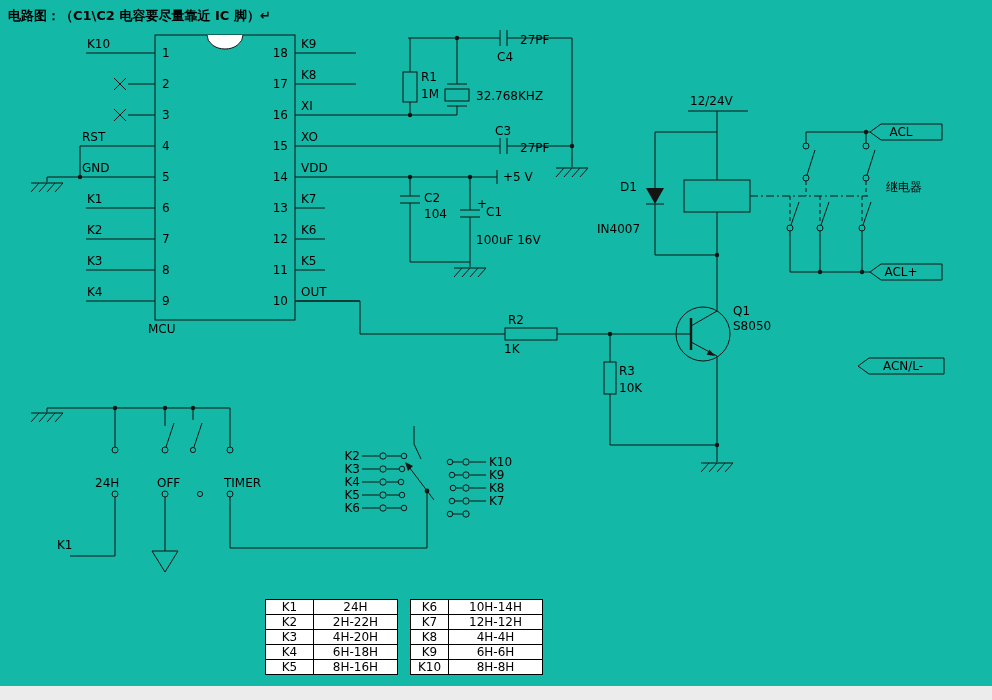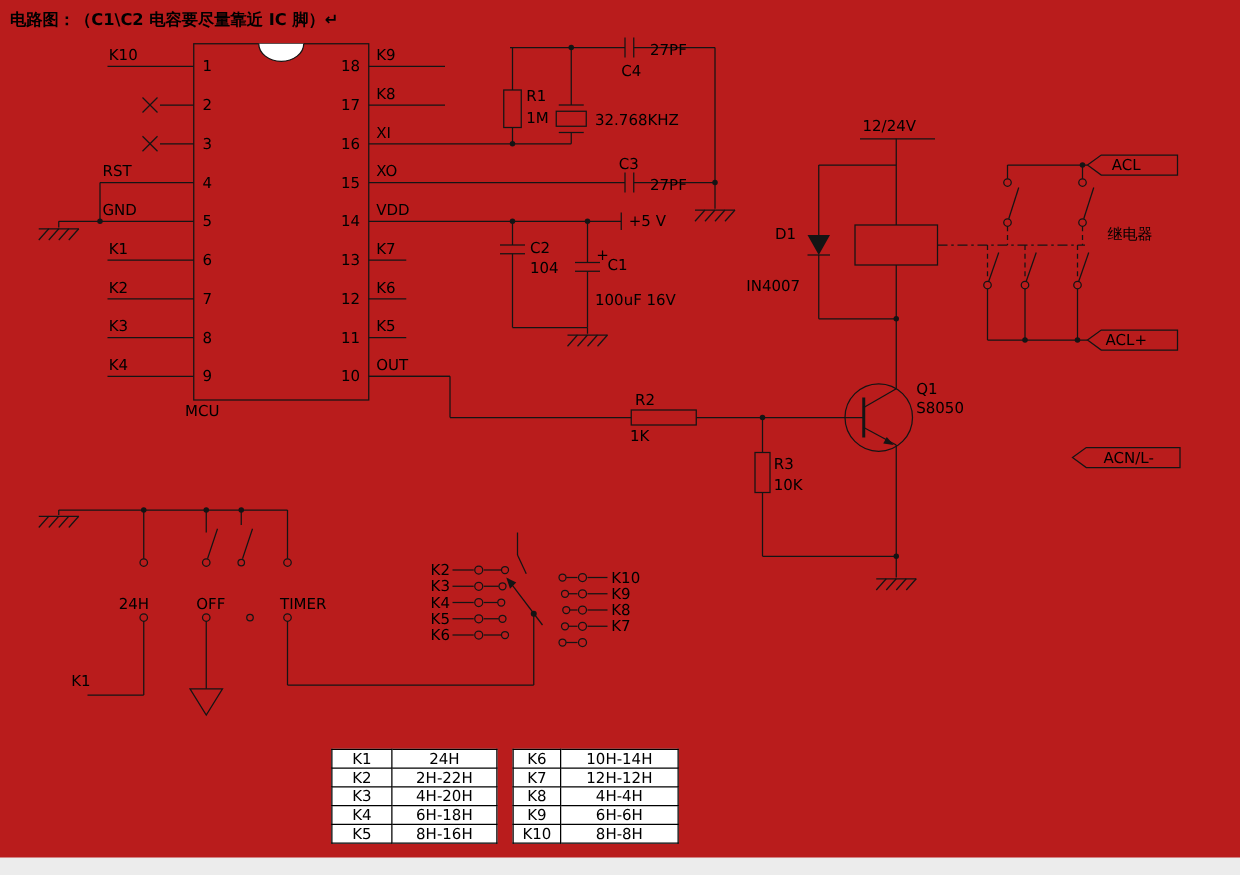--- a/index.html
+++ b/index.html
@@ -1,18 +1,18 @@
 <!DOCTYPE html>
 <html><head>
 <meta charset="utf-8">
 <style>
   *{margin:0;padding:0;box-sizing:border-box}
   html,body{background:#fff}
   body{width:992px;height:700px;overflow:hidden;font-family:"DejaVu Sans",sans-serif}
-  #stage{position:relative;width:992px;height:700px;background:#b91c1c}
+  #stage{position:relative;width:992px;height:700px;background:#14b8a6}
   #stage > svg{position:absolute;left:0;top:0}
   svg line,svg path,svg rect,svg circle,svg polygon,svg polyline{stroke:#141414;stroke-width:1;fill:none}
   svg .thick{stroke-width:2.4}
   svg .dashdot{stroke-dasharray:8 3 2 3}
   svg .dash{stroke-dasharray:4 3}
   svg .dot{fill:#141414;stroke:none}
   svg .fill{fill:#141414;stroke:none}
   svg .notch{fill:#fff;stroke:#141414}
   svg text{stroke:none;fill:#000;font-size:12px;font-family:"DejaVu Sans",sans-serif}
   svg text.title{font-size:13px;font-weight:bold}

